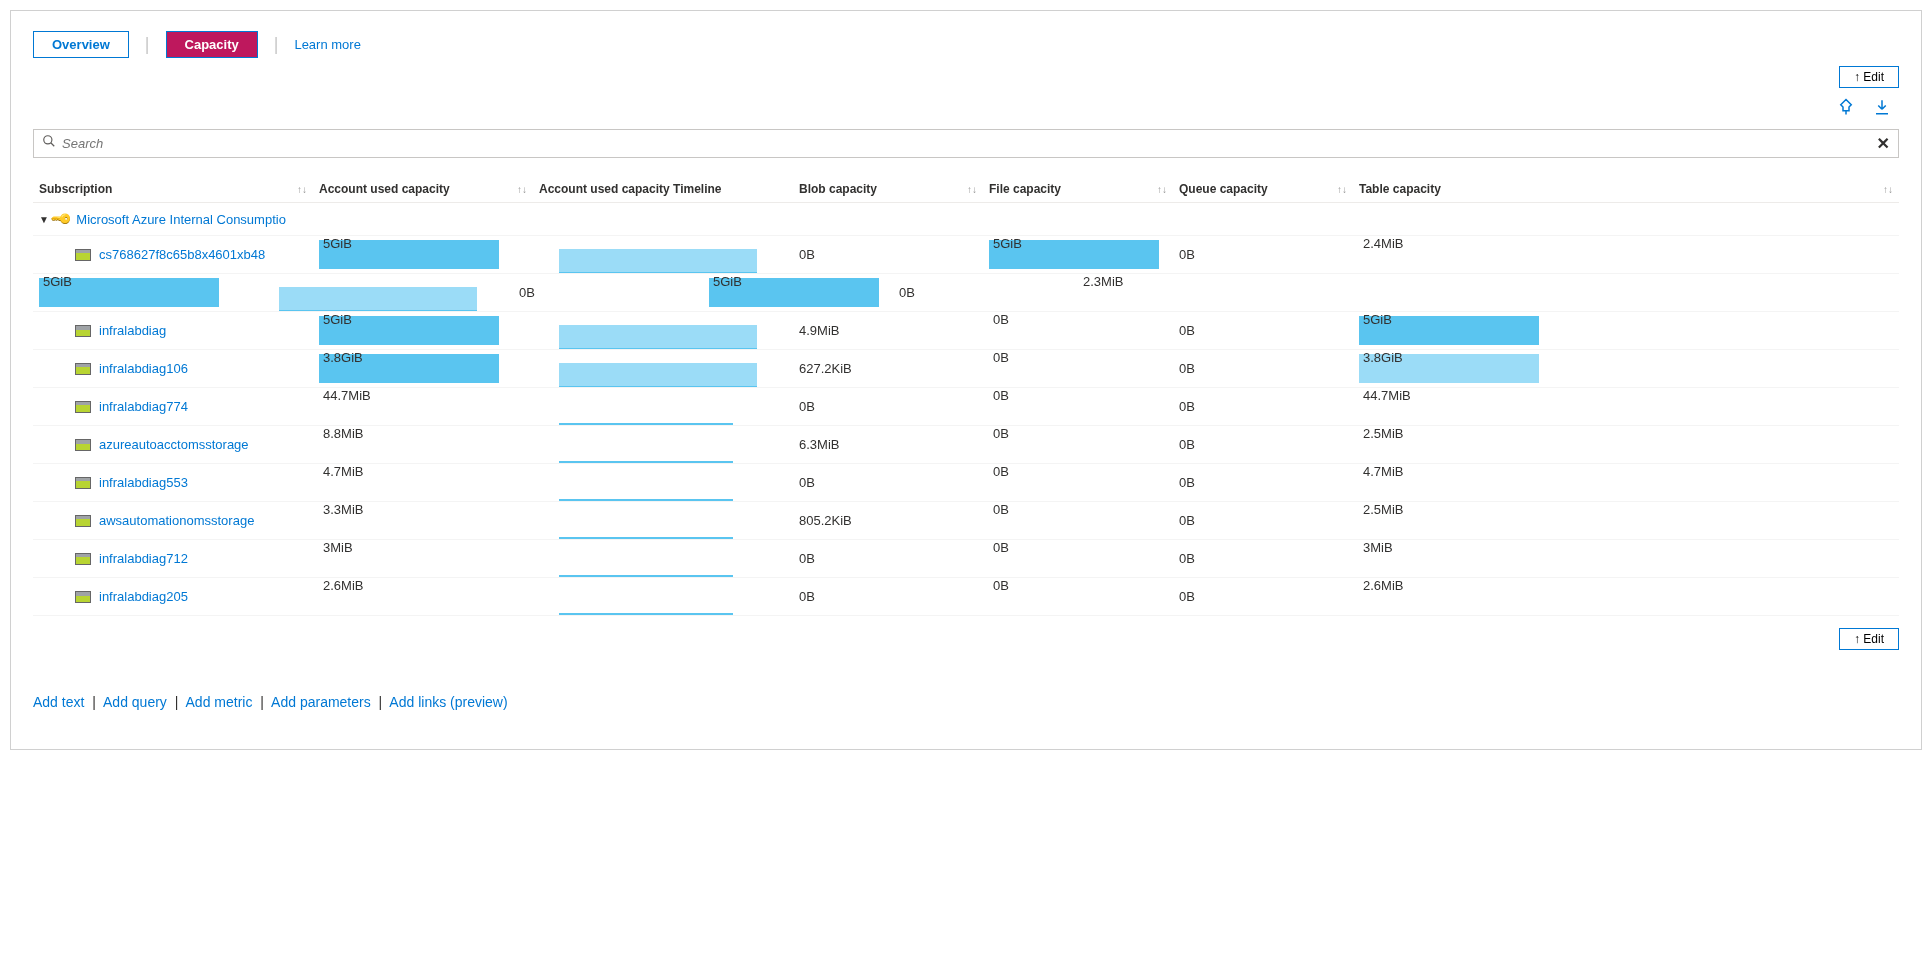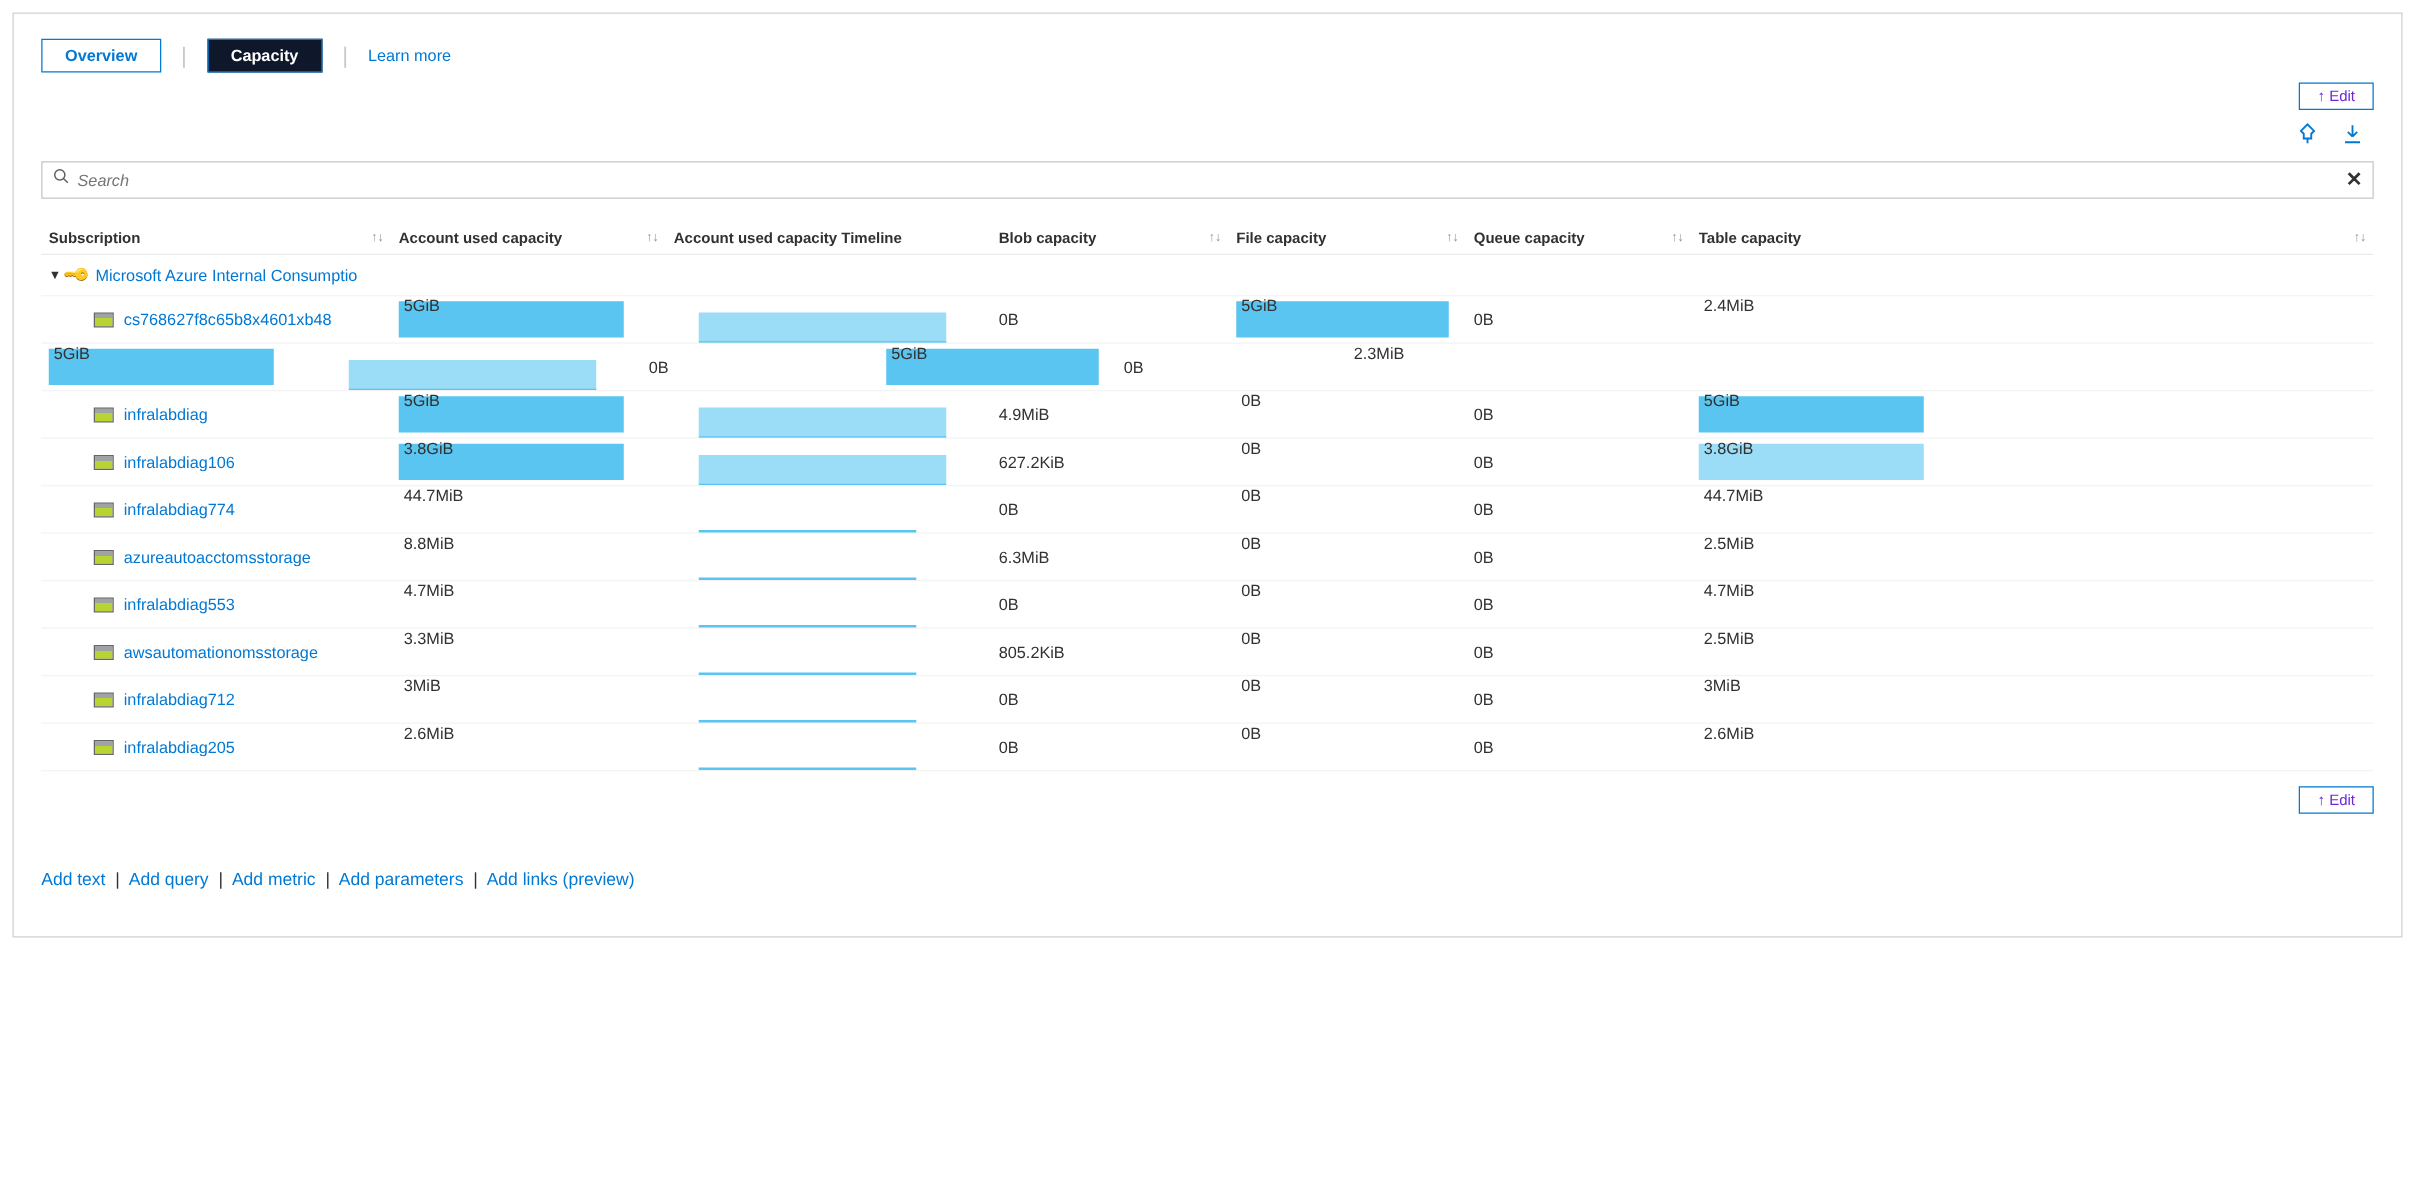--- a/index.html
+++ b/index.html
@@ -1,24 +1,24 @@
 <!DOCTYPE html>
 <html><head>
 <meta charset="utf-8">
 <style>
 * { box-sizing: border-box; margin: 0; padding: 0; }
 body { font-family: 'Segoe UI', Arial, sans-serif; font-size: 13px; color: #323130; background: #fff; }
 .container { border: 1px solid #d0d0d0; margin: 10px; padding: 20px 22px 12px 22px; min-height: 740px; position: relative; }
 .top-row { display: flex; align-items: center; gap: 16px; margin-bottom: 8px; }
 .tab-btn { padding: 5px 18px; border: 1px solid #0078d4; color: #0078d4; background: #fff; font-size: 13px; cursor: pointer; font-weight: 600; }
-.tab-btn.active { background: #0f172a; color: #fff; }
+.tab-btn.active { background: #be185d; color: #fff; }
 .divider { color: #c8c8c8; font-size: 18px; }
 .link { color: #0078d4; cursor: pointer; font-size: 13px; }
 .edit-row { display: flex; justify-content: flex-end; margin-bottom: 10px; }
-.edit-btn { border: 1px solid #0078d4; color: #6d28d9; background: #fff; padding: 3px 14px; font-size: 12px; cursor: pointer; }
+.edit-btn { border: 1px solid #0078d4; color: #000000; background: #fff; padding: 3px 14px; font-size: 12px; cursor: pointer; }
 .icon-row { display: flex; justify-content: flex-end; gap: 18px; margin-bottom: 8px; padding-right: 8px; }
 .icon-row span { color: #0078d4; cursor: pointer; font-size: 18px; }
 .search-wrap { display: flex; border: 1px solid #c8c6c4; background: #fff; padding: 4px 8px; margin-bottom: 18px; position: relative; }
 .search-wrap .sicon { color: #605e5c; margin-right: 6px; }
 .search-wrap input { flex: 1; border: none; outline: none; font-size: 13px; font-style: italic; color: #605e5c; background: transparent; }
 .search-wrap .clear { font-weight: bold; font-size: 16px; cursor: pointer; color: #323130; }
 .grid { width: 100%; }
 .grid-header { display: flex; border-bottom: 1px solid #edebe9; padding: 6px 0; }
 .col { display: flex; align-items: center; padding: 0 6px; }
 .c-sub { flex: 0 0 280px; }

